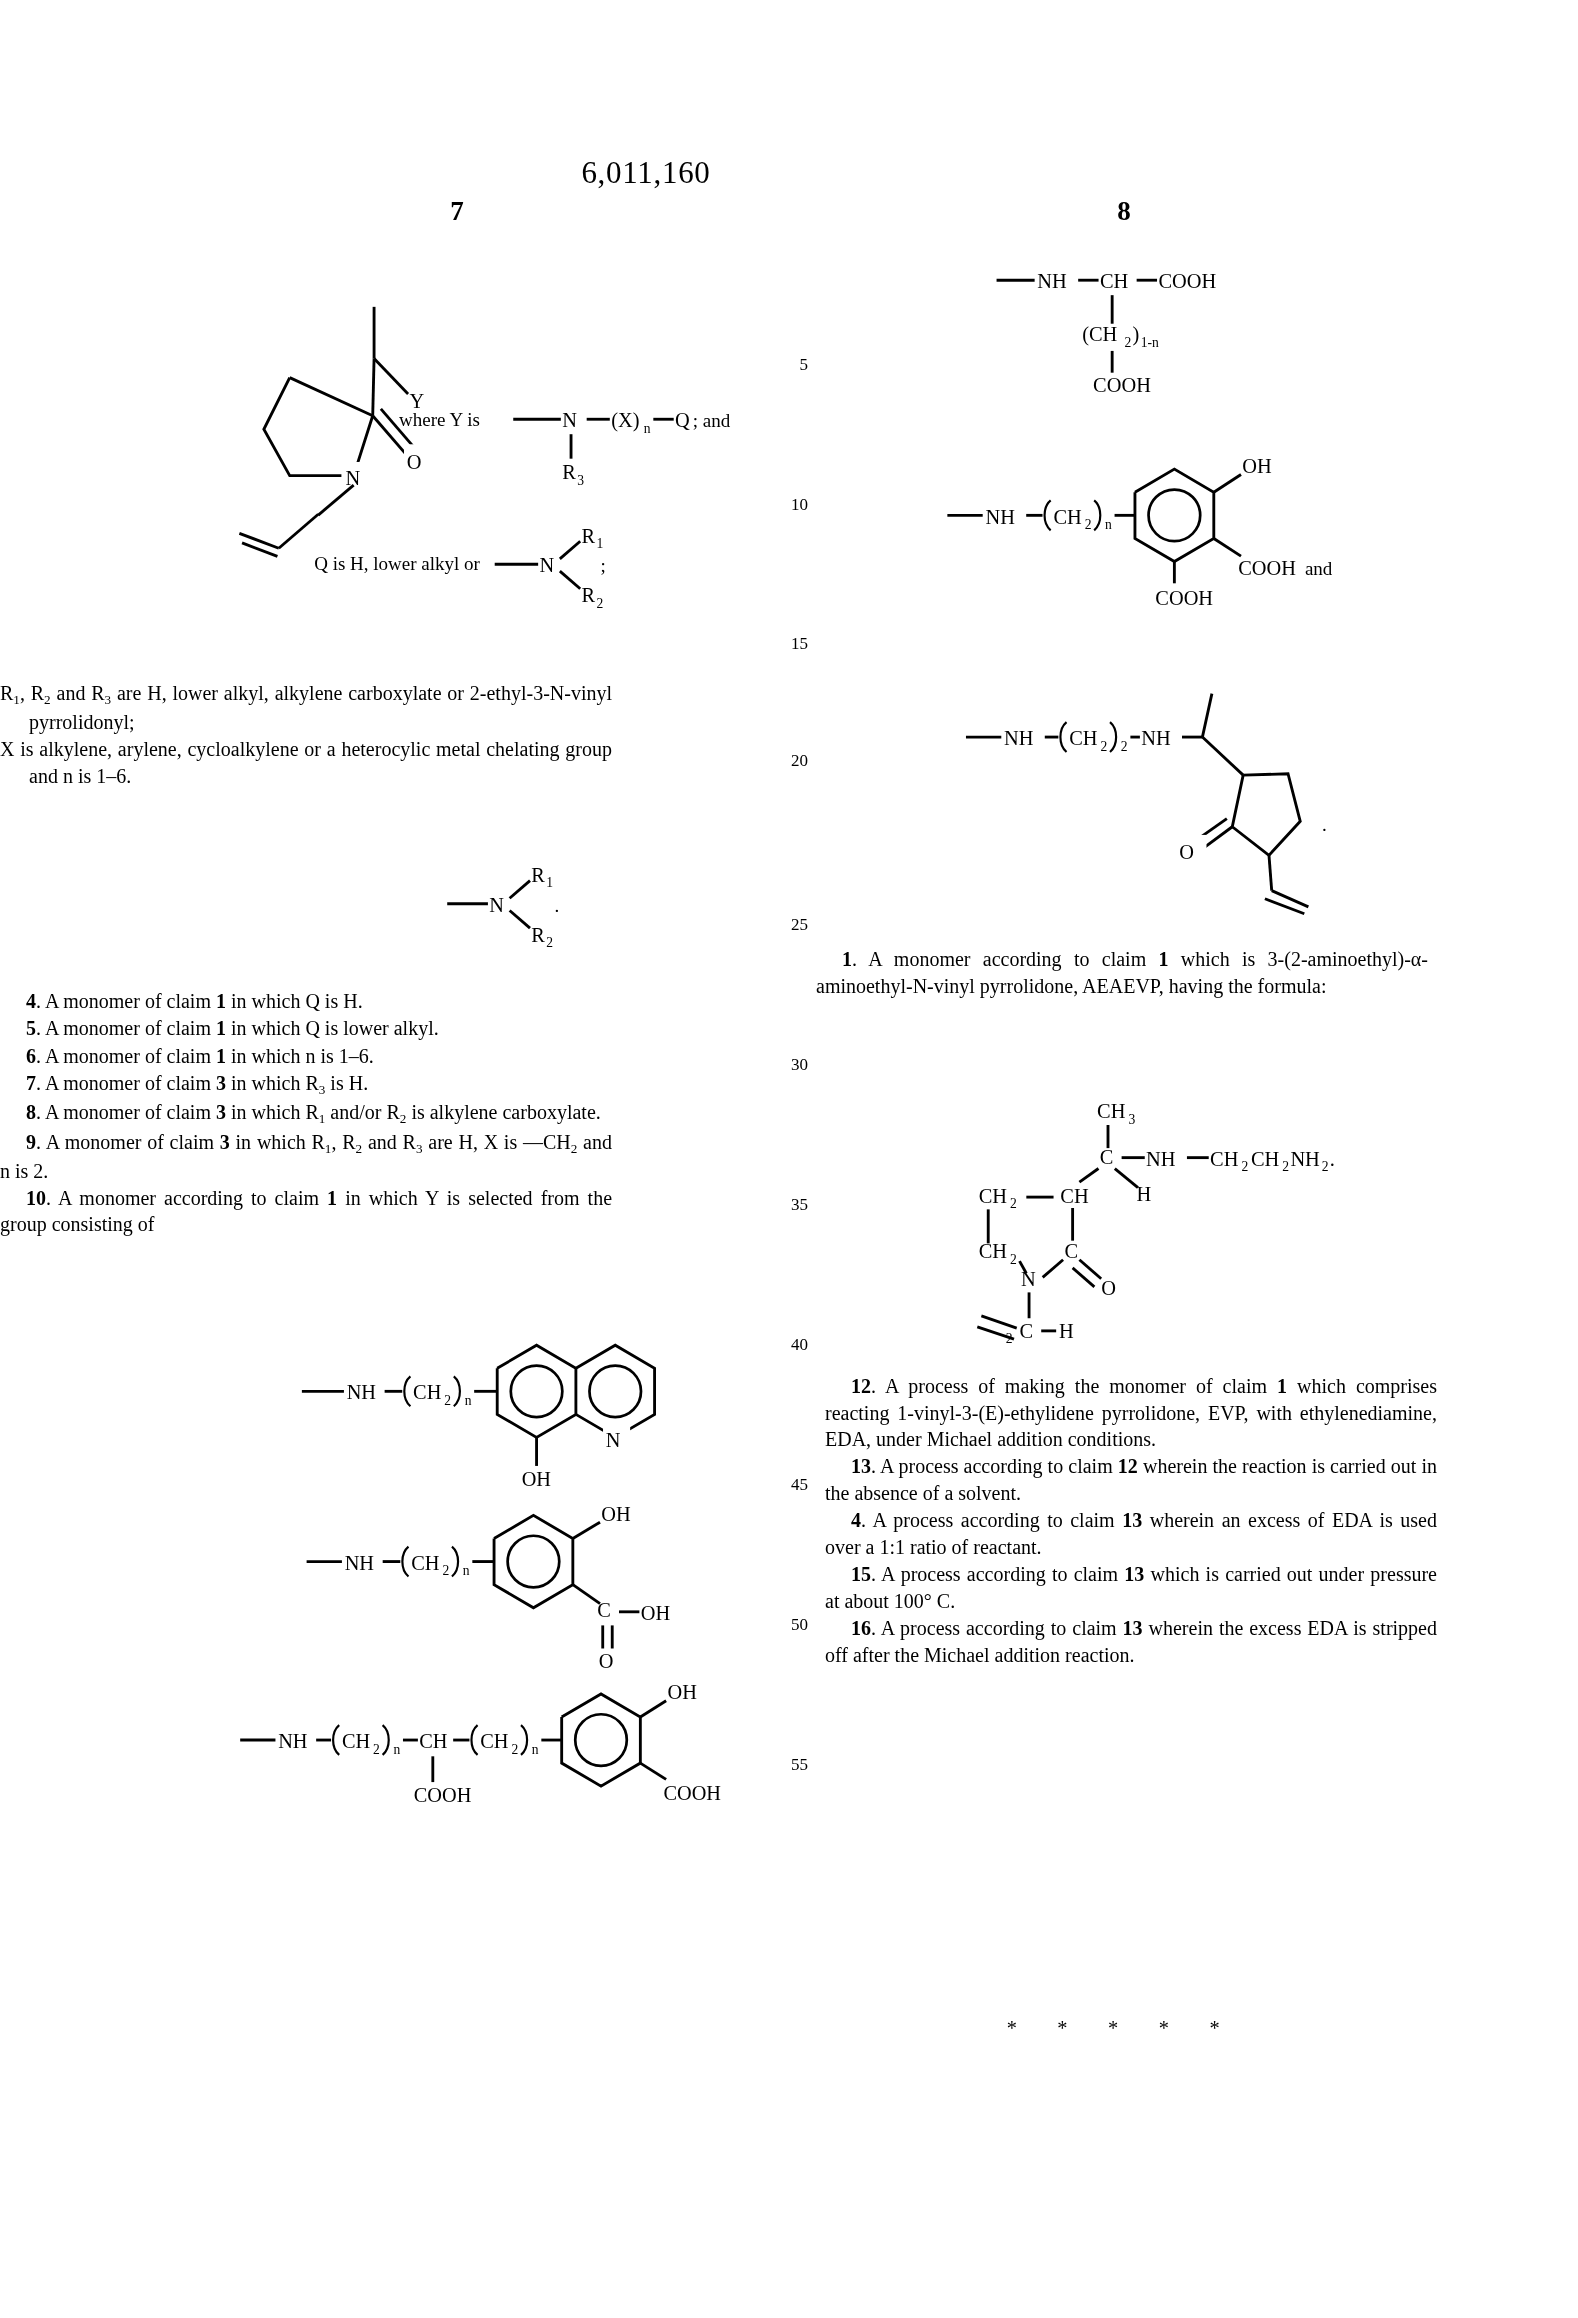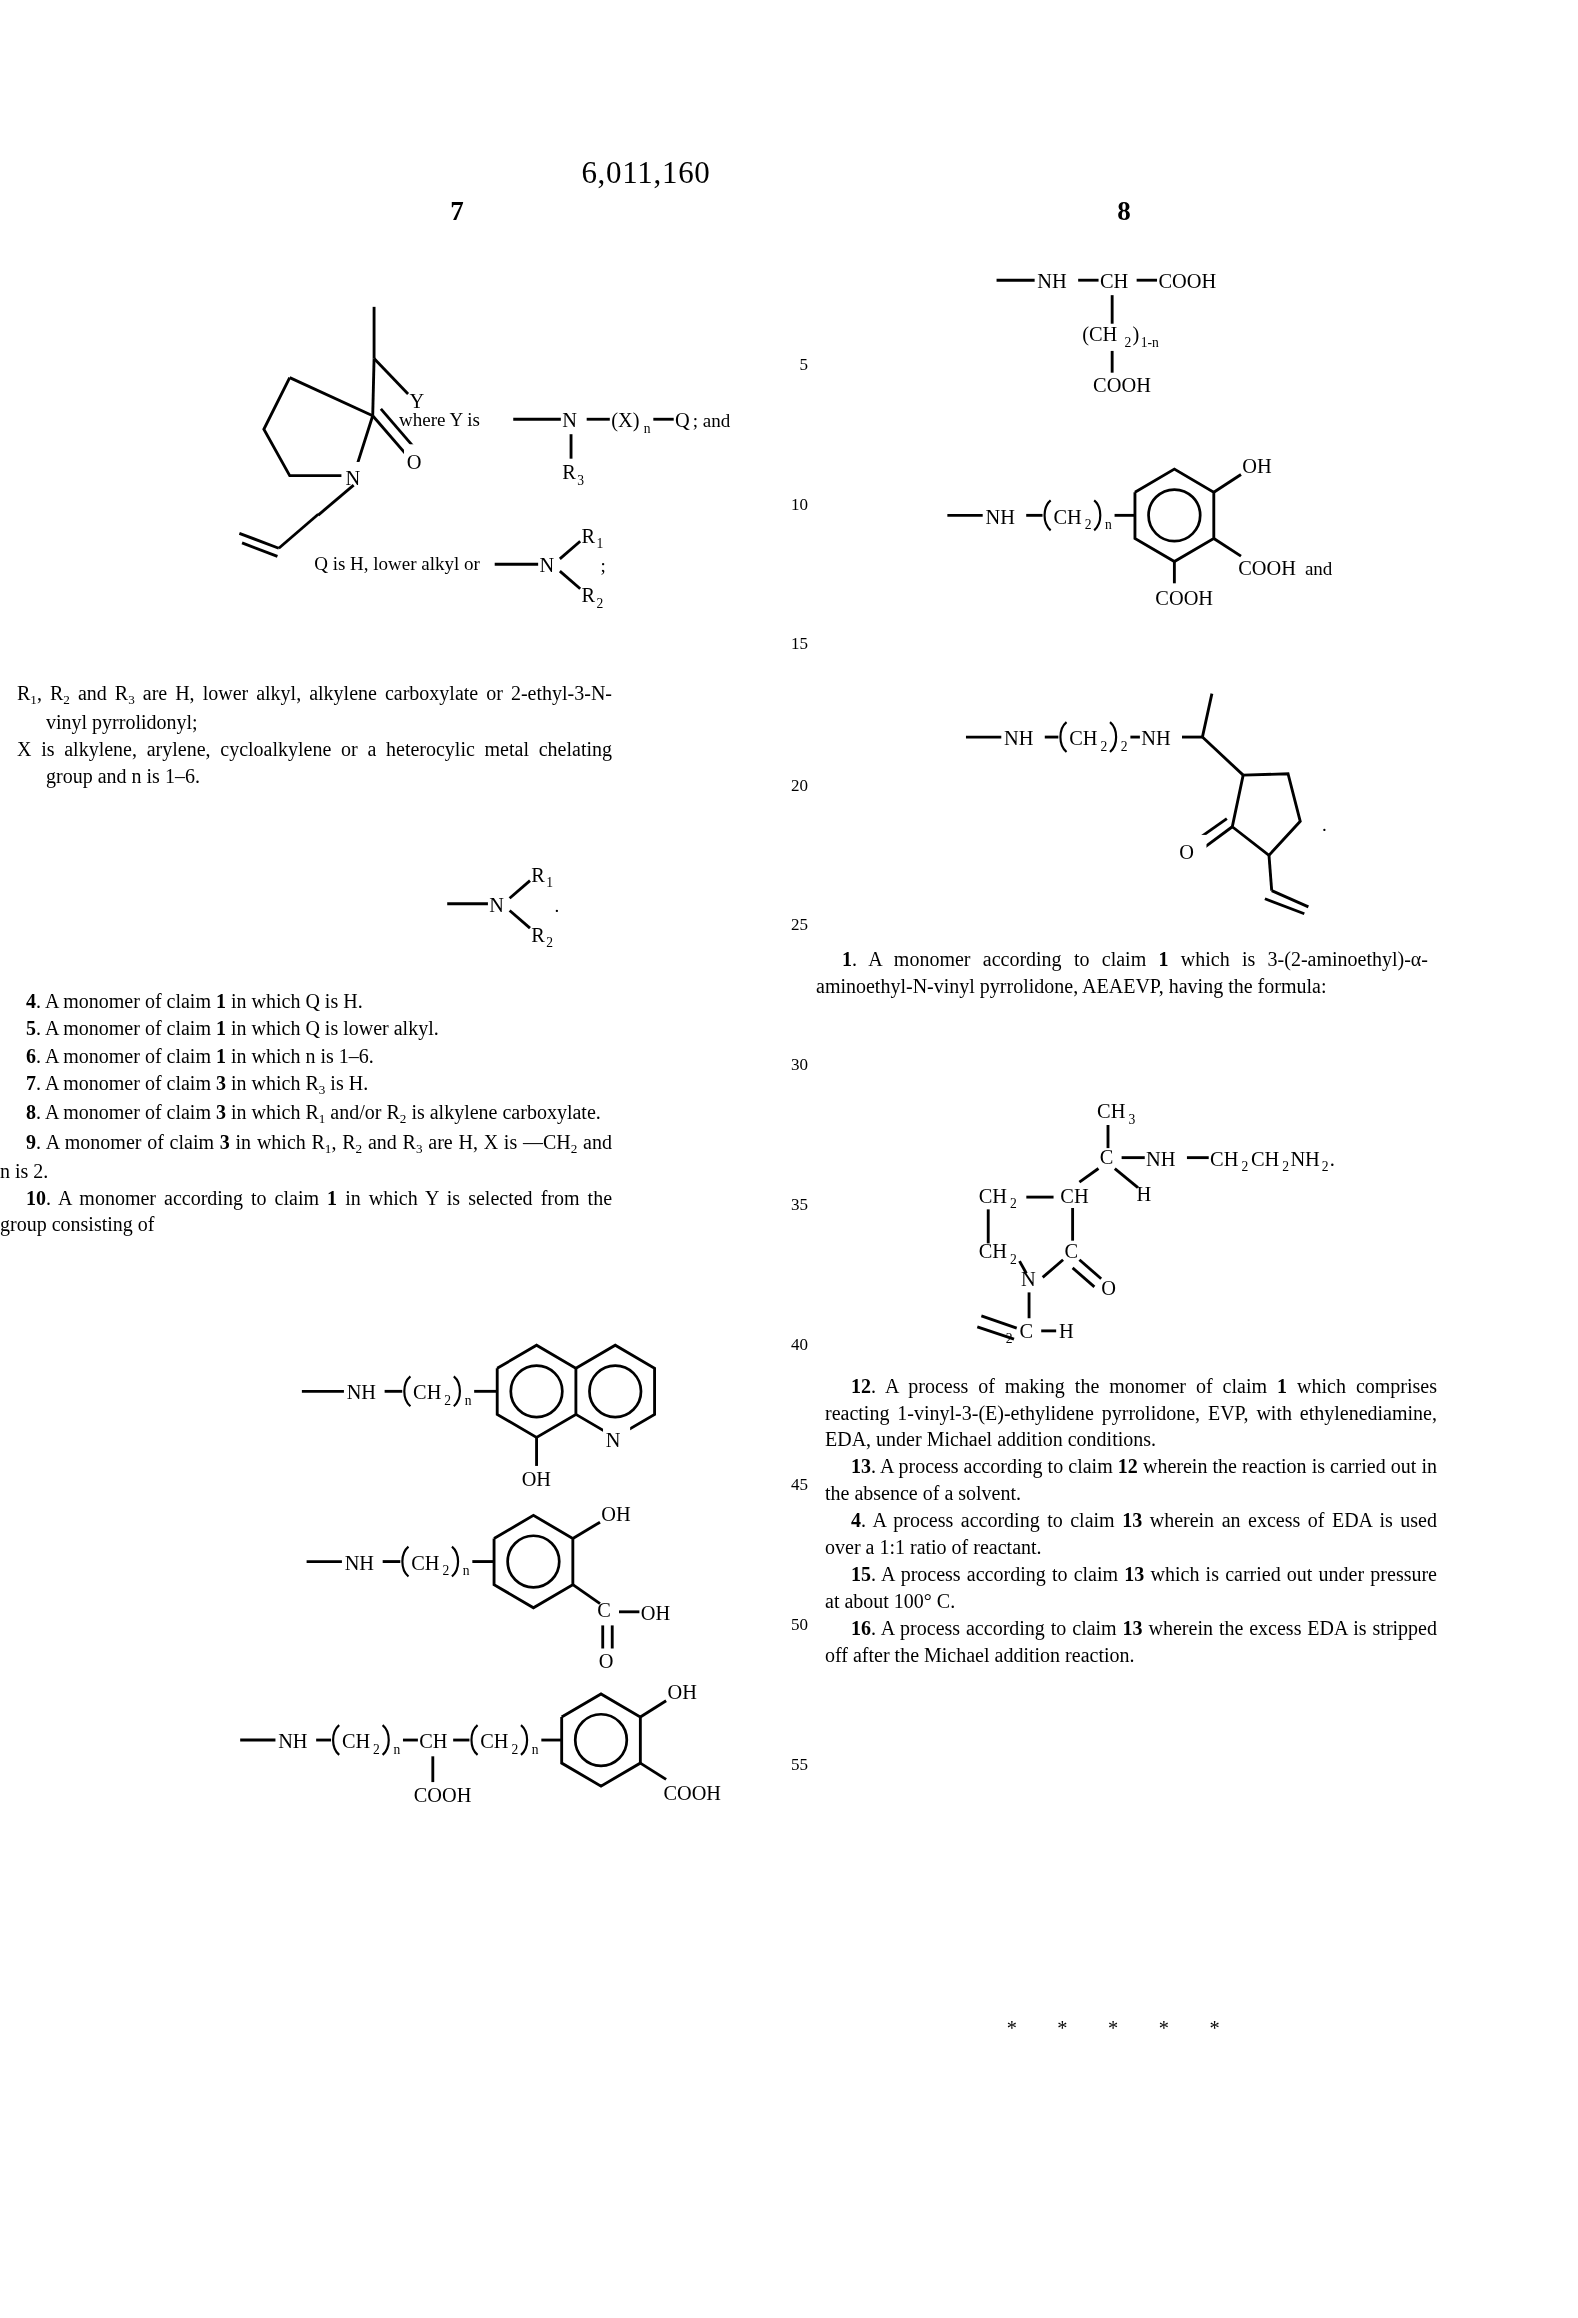--- a/index.html
+++ b/index.html
@@ -18,21 +18,21 @@
   .colnum{position:absolute;font-size:27px;font-weight:bold;}
   #col-num-7{top:196px;left:416px;width:82px;text-align:center;}
   #col-num-8{top:196px;left:1083px;width:82px;text-align:center;}
 
   
   .col{position:absolute;top:225px;width:612px;font-size:20px;line-height:1.33;}
   #col-left{left:192px;}
 
   p.claim{margin:0 0 0.7px 0;text-align:justify;text-indent:26px;}
   p.claim.noind{text-indent:0;}
-  p.hang{margin:0 0 0.7px 0;text-align:justify;padding-left:46px;text-indent:-29px;}
+  p.hang{margin:0 0 0.7px 0;text-align:justify;padding-left:29px;text-indent:-29px;}
   b{font-weight:bold;}
   .sub{font-size:0.66em;vertical-align:-0.32em;}
 
   
   .linenums{position:absolute;left:781px;top:0;width:27px;}
   .lnum{position:absolute;font-size:17px;text-align:right;width:27px;}
 
   
   .fig{position:absolute;}
   .fig svg{display:block;overflow:visible;}
@@ -55,21 +55,21 @@
 <div class="page">
 
   <div class="patno">6,011,160</div>
   <div class="colnum" id="col-num-7">7</div>
   <div class="colnum" id="col-num-8">8</div>
 
   <div class="linenums">
     <div class="lnum" style="top:355px">5</div>
     <div class="lnum" style="top:495px">10</div>
     <div class="lnum" style="top:634px">15</div>
-    <div class="lnum" style="top:776px">20</div>
+    <div class="lnum" style="top:751px">20</div>
     <div class="lnum" style="top:915px">25</div>
     <div class="lnum" style="top:1055px">30</div>
     <div class="lnum" style="top:1195px">35</div>
     <div class="lnum" style="top:1335px">40</div>
     <div class="lnum" style="top:1475px">45</div>
     <div class="lnum" style="top:1615px">50</div>
     <div class="lnum" style="top:1755px">55</div>
   </div>
 
 

